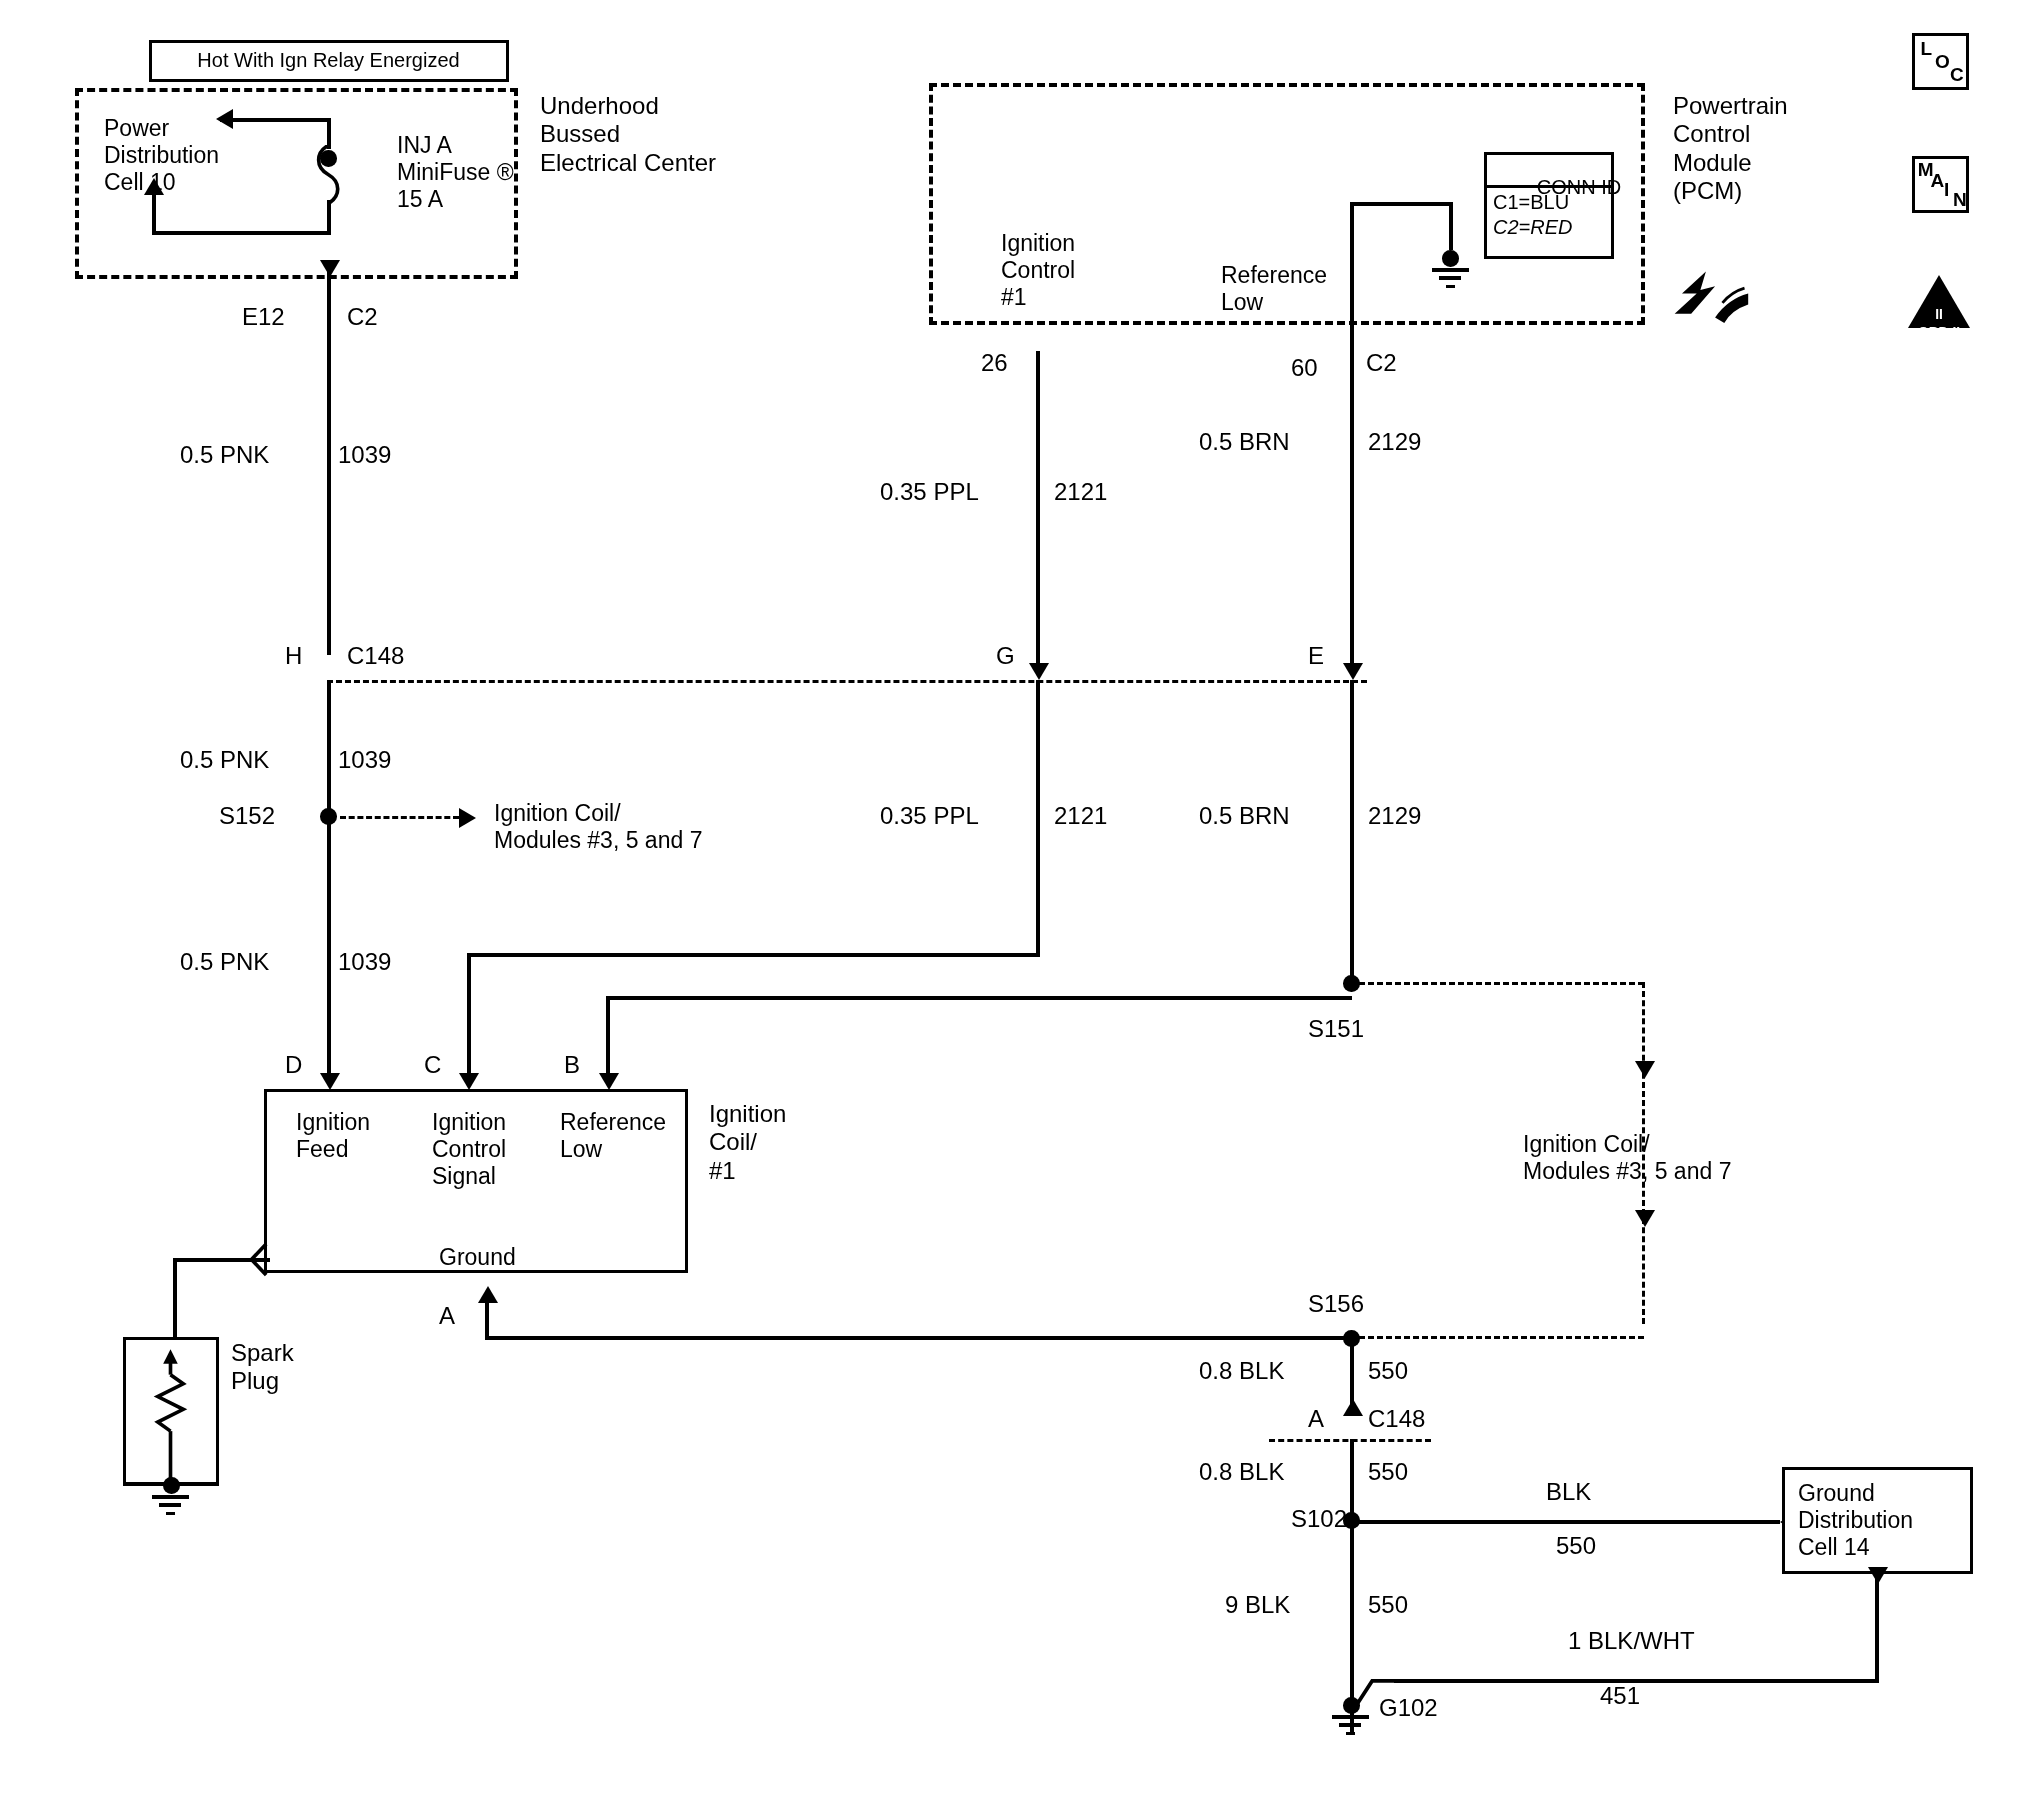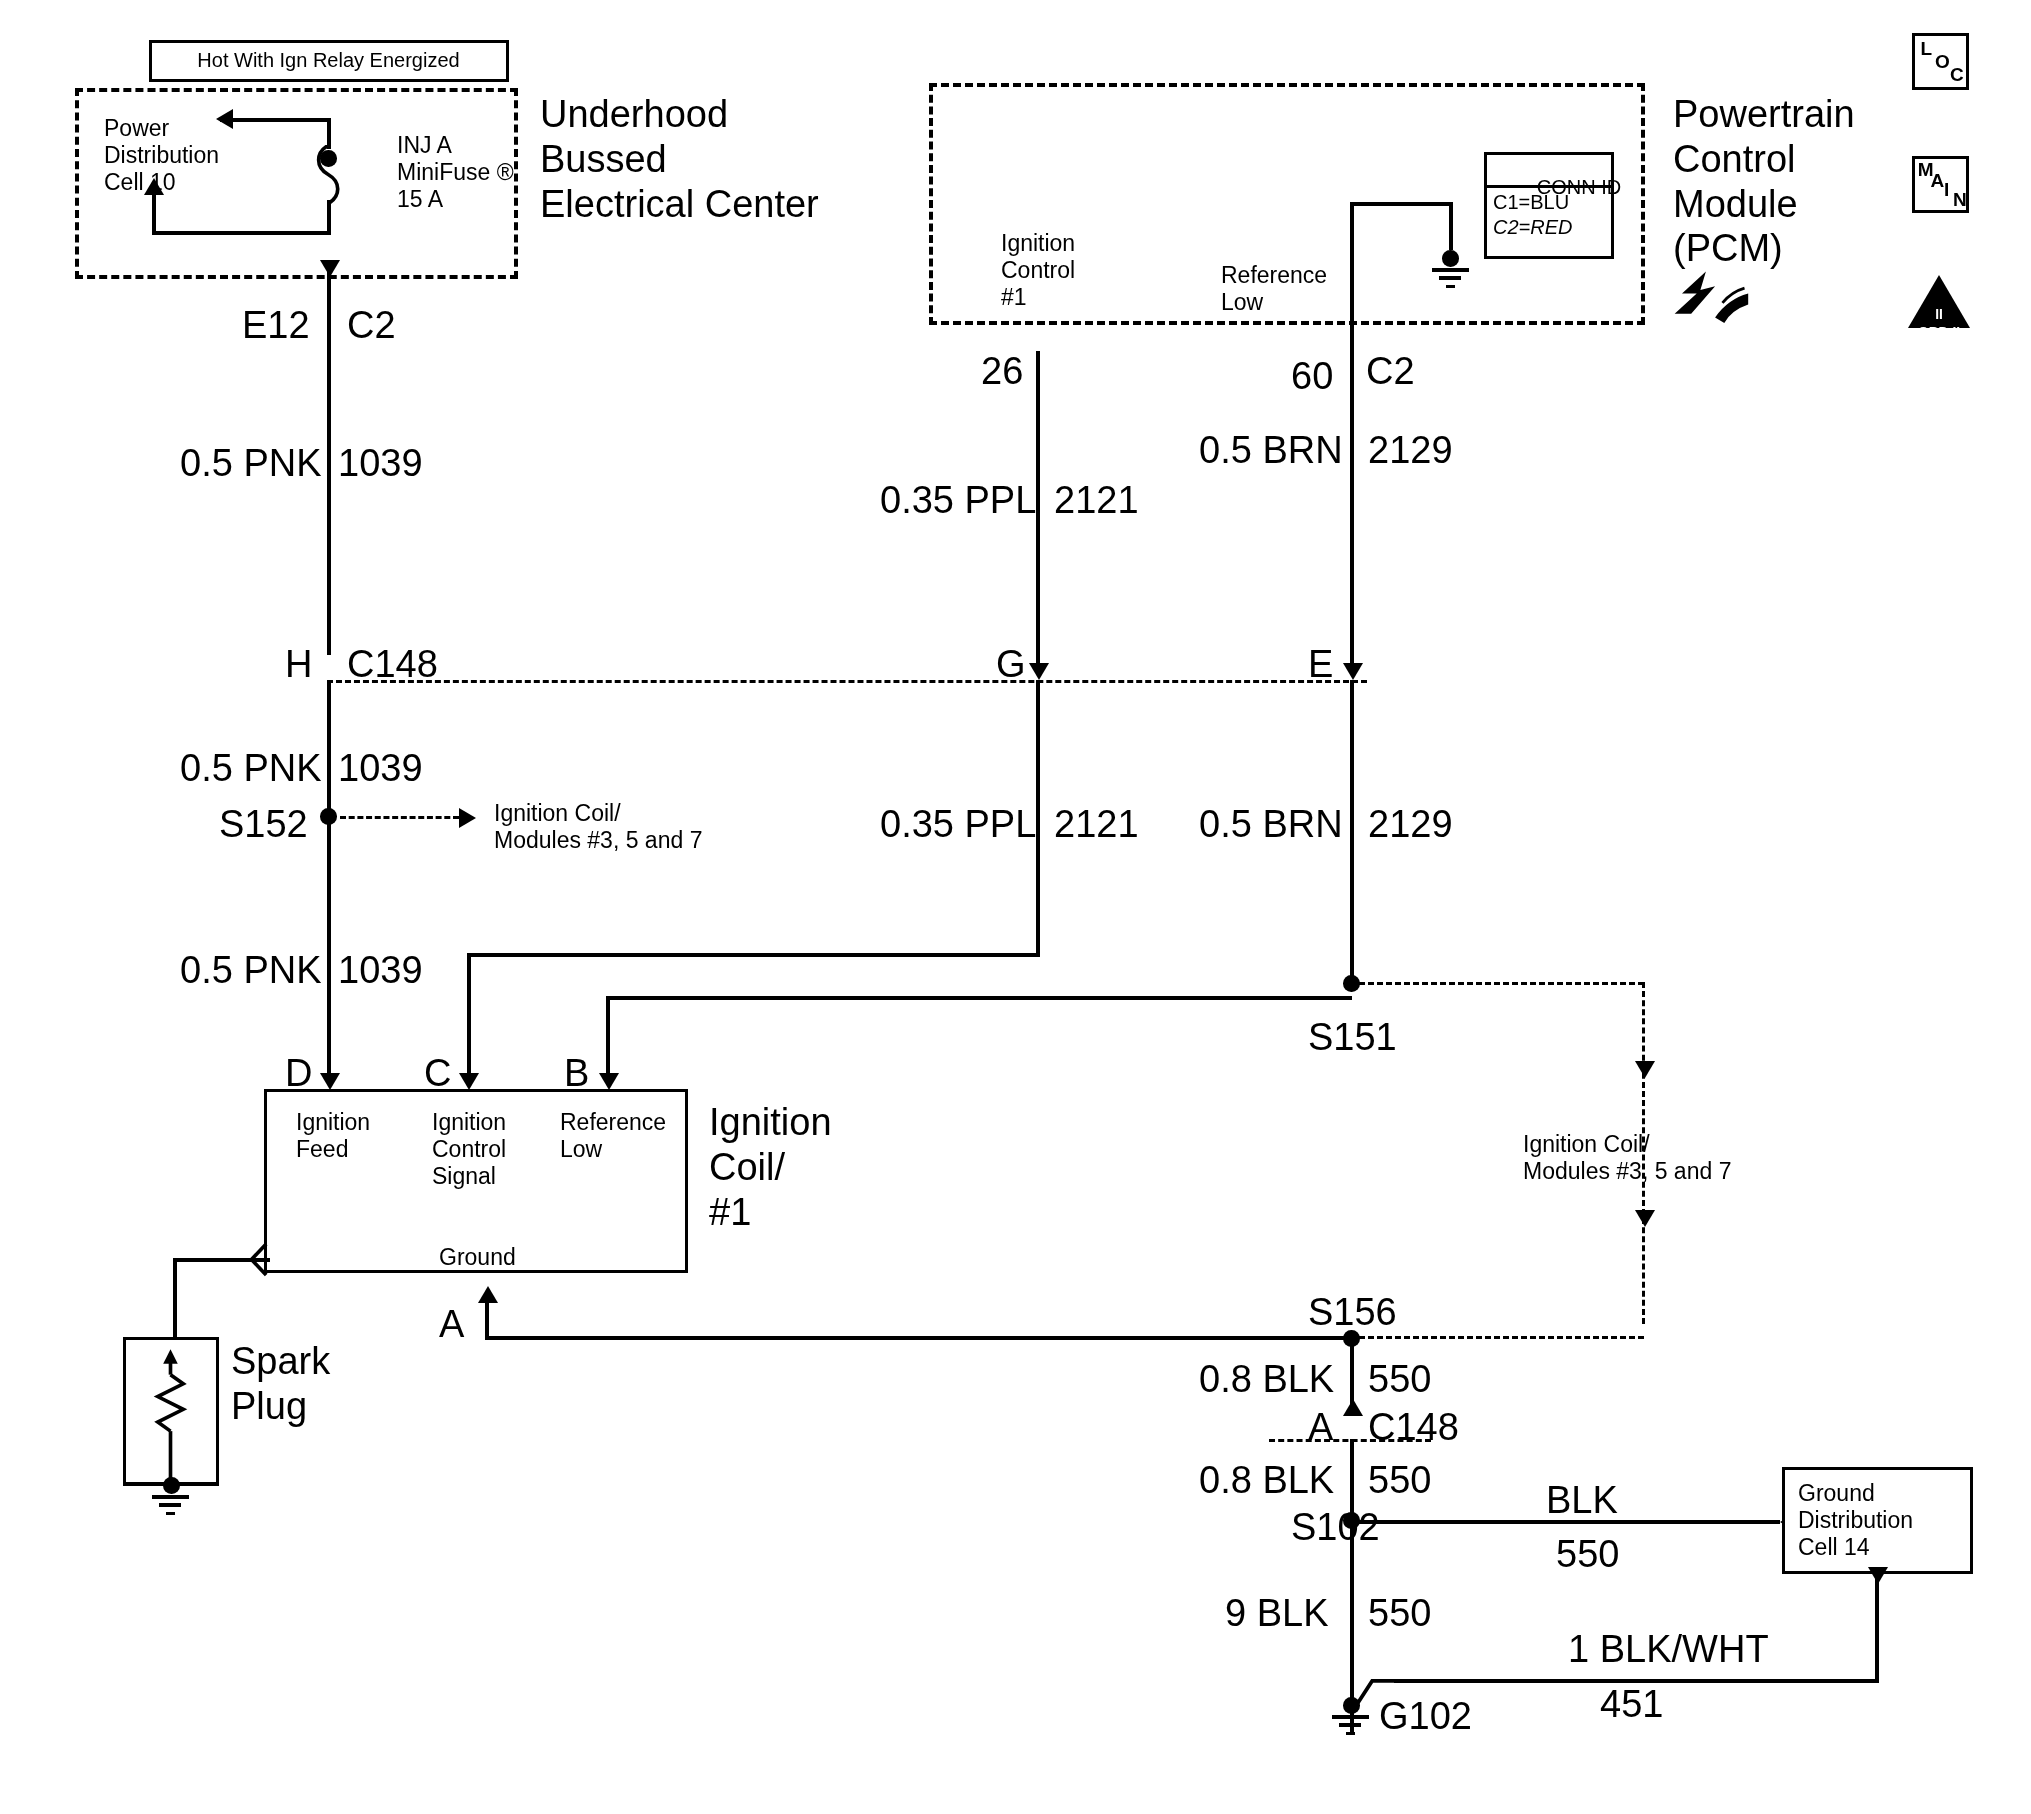--- a/index.html
+++ b/index.html
@@ -1,19 +1,19 @@
 <!DOCTYPE html>
 <html style="font-size:14.7px"><head>
 <meta charset="utf-8">
 <style>
   html,body{margin:0;padding:0;background:#fff;}
   #page{position:relative;width:2031px;height:1815px;background:#fff;
         font-family:"Liberation Sans", sans-serif;color:#000;overflow:hidden;}
   .lbl{position:absolute;font-size:23px;line-height:1.18;white-space:pre;}
-  .lbl.big{font-size:38px;}
+  .lbl.big{font-size:24px;}
   .lbl.sm{font-size:20px;}
   .ctr{text-align:center;}
   .box{position:absolute;border:3.7px solid #000;background:#fff;box-sizing:border-box;}
   .dbox{position:absolute;border:4.6px dashed #000;box-sizing:border-box;background:transparent;}
   .hline{position:absolute;background:#000;height:3.7px;}
   .vline{position:absolute;background:#000;width:3.7px;}
   .hline.thin{height:2.8px;}
   .dash-h{position:absolute;height:0;border-top:3.7px dashed #000;}
   .dash-v{position:absolute;width:0;border-left:3.7px dashed #000;}
   .dot{position:absolute;width:16.5px;height:16.5px;background:#000;border-radius:50%;}

